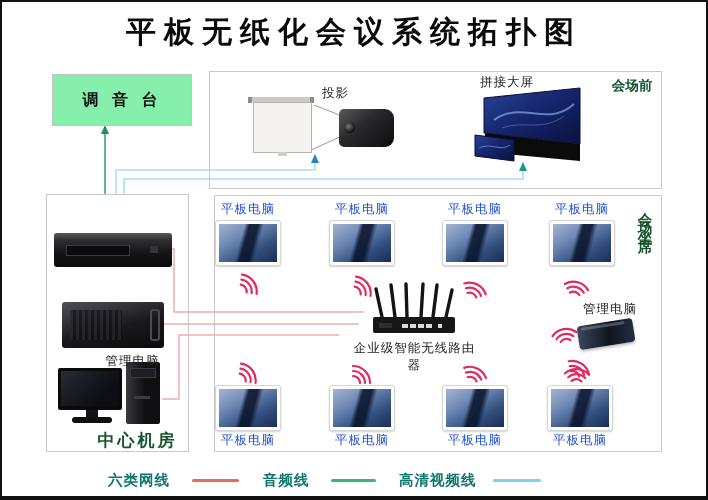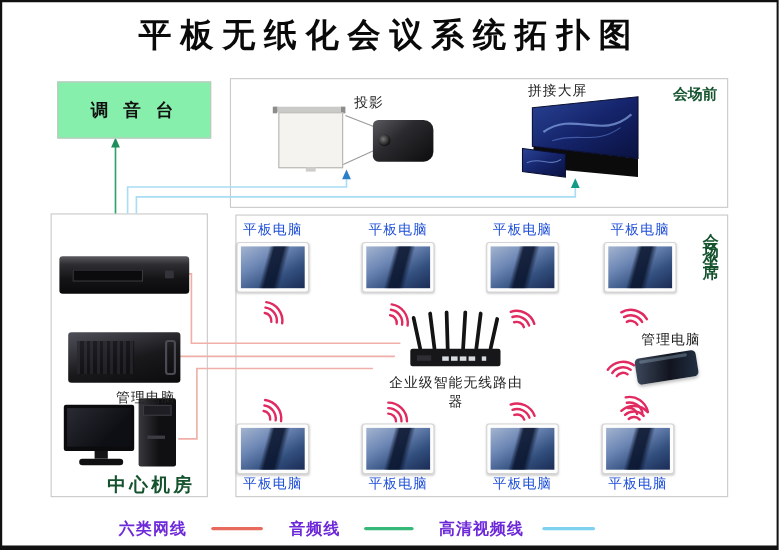--- a/index.html
+++ b/index.html
@@ -77,21 +77,21 @@
   #router-label{left:350px;top:338px;width:125px;z-index:4;}
   
   #phone{left:576px;top:320px;width:56px;height:24px;border-radius:4px;z-index:4;
          transform:rotate(-9deg);
          background:linear-gradient(100deg,#3e4a5e 0%,#11141f 55%,#223043 100%);
          box-shadow:0 2px 3px rgba(0,0,0,.25);}
   #phone::before{content:"";position:absolute;left:4px;top:2px;right:8px;height:3px;
          background:rgba(160,190,210,.35);border-radius:2px;}
   #phone-label{left:570px;top:299px;width:76px;z-index:4;}
   
-  .legtxt{top:469px;font-size:14.5px;font-weight:bold;color:#6d28d9;z-index:4;letter-spacing:1px;}
+  .legtxt{top:469px;font-size:14.5px;font-weight:bold;color:#0f766e;z-index:4;letter-spacing:1px;}
   .lline{top:477px;height:3px;border-radius:2px;z-index:4;}
 </style>
 </head>
 <body>
 
 <div id="stage">
 
   <div class="abs" id="title">平板无纸化会议系统拓扑图</div>
 
   <div class="abs zbox" id="front-box"></div>

